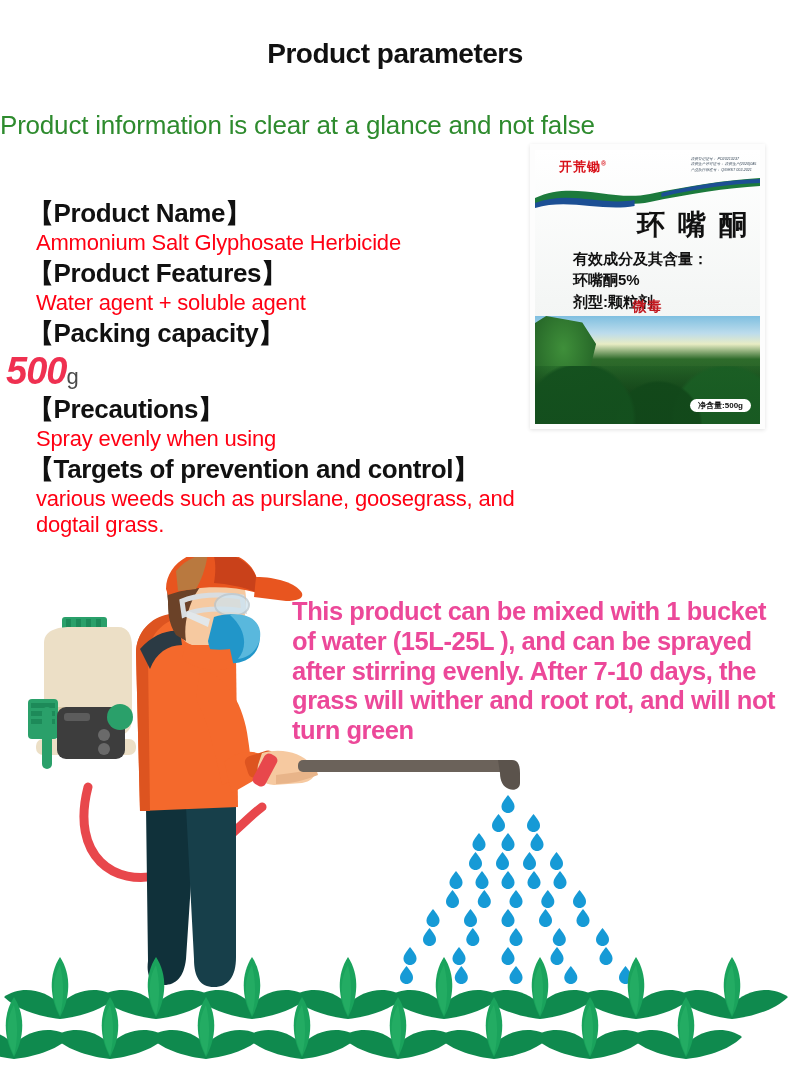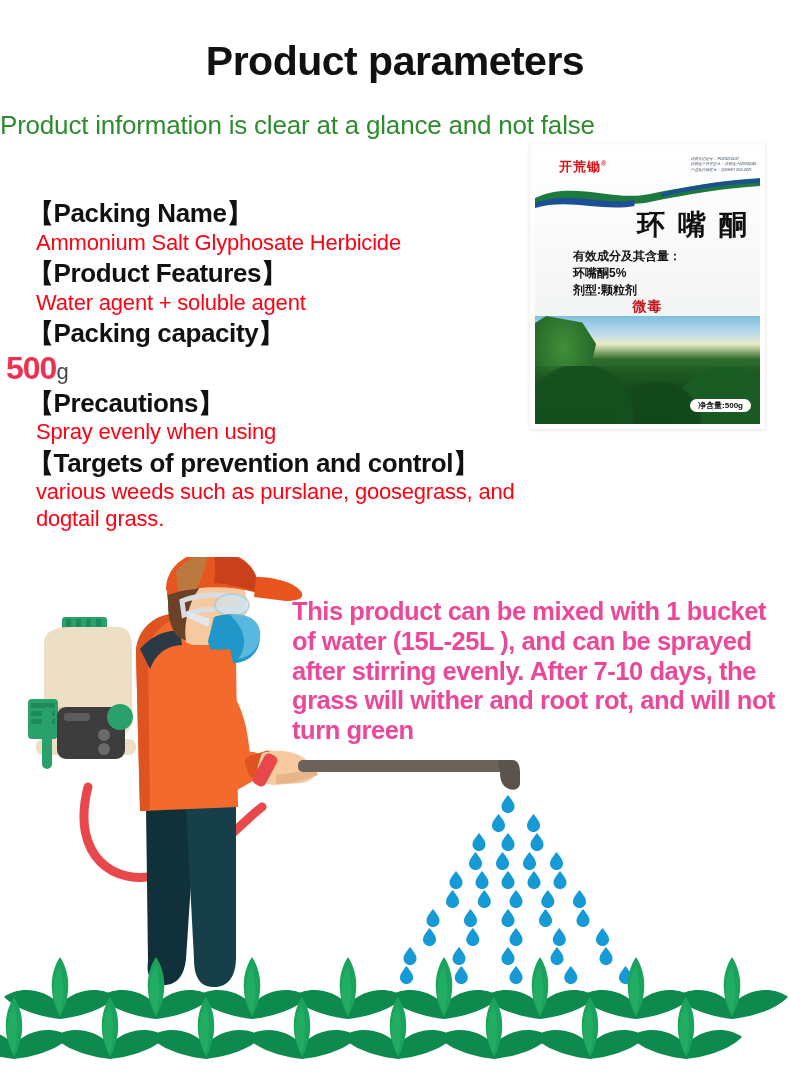--- a/index.html
+++ b/index.html
@@ -5,42 +5,42 @@
   * { margin:0; padding:0; box-sizing:border-box; }
   html,body { background:#fff; }
   body {
     width:790px; height:1077px; position:relative; overflow:hidden;
     font-family:"Liberation Sans", sans-serif; background:#fff;
   }
 
   
   #page-title {
     position:absolute; top:38px; left:0; width:790px; text-align:center;
-    font-size:41px; font-weight:bold; color:#111; letter-spacing:-0.5px;
+    font-size:28px; font-weight:bold; color:#111; letter-spacing:-0.5px;
   }
   #page-subtitle {
     position:absolute; top:110px; left:0; width:790px; 
     font-size:26px; color:#2e8b2e; letter-spacing:-0.2px;
   }
 
   
   #spec-list { position:absolute; top:198px; left:28px; width:530px; }
   .spec-head {
     font-size:26px; font-weight:bold; color:#111; line-height:1.22;
     letter-spacing:-0.4px; white-space:nowrap;
   }
   .spec-body {
     font-size:22px; color:#ff0013; line-height:1.2; padding-left:8px;
     letter-spacing:-0.2px; white-space:nowrap;
   }
   .spec-body.wrap { white-space:normal; }
   .spec-block { margin-bottom:2px; }
   #packing-value { margin:2px 0 0 -22px; line-height:1.05; }
   #packing-number {
-    font-size:32px; font-weight:bold; color:#ef3050;
+    font-size:38px; font-weight:bold; font-style:italic; color:#ef3050;
     letter-spacing:-1px;
   }
   #packing-unit { font-size:22px; color:#4a4a4a; }
 
   
   #highlight-note {
     position:absolute; top:597px; left:292px; width:492px;
     font-size:25.5px; font-weight:bold; color:#ec4899; line-height:1.17;
     letter-spacing:-0.45px;
   }
@@ -64,21 +64,21 @@
     font-size:4px; line-height:1.55; color:#3a4a5a; font-style:italic;
     transform:scale(.92); transform-origin:right top;
   }
   .pkg-swoosh { position:absolute; left:0; top:28px; width:100%; height:30px; }
   .pkg-name {
     position:absolute; left:0; top:56px; width:100%; text-align:right;
     font-size:28px; font-weight:bold; color:#111; letter-spacing:13px;
     text-indent:13px;
   }
   .pkg-info {
-    position:absolute; left:38px; top:98px; font-size:12px; color:#111;
+    position:absolute; left:38px; top:98px; font-size:15px; color:#111;
     line-height:1.42; font-weight:bold;
   }
   .pkg-toxic {
     position:absolute; left:0; top:148px; width:100%; text-align:center;
     font-size:14px; font-weight:bold; color:#c2181f; letter-spacing:1px;
   }
   .pkg-photo {
     position:absolute; left:0; bottom:0; width:100%; height:108px;
     overflow:hidden;
     background:
@@ -111,21 +111,21 @@
 </style>
 </head>
 <body>
 
 <div id="page-title">Product parameters</div>
 <div id="page-subtitle">Product information is clear at a glance and not false</div>
 
 <div id="spec-list">
 
   <div class="spec-block">
-    <div class="spec-head">【Packing Name】</div>
+    <div class="spec-head">【Product Name】</div>
     <div class="spec-body">Ammonium Salt Glyphosate Herbicide</div>
   </div>
 
   <div class="spec-block">
     <div class="spec-head">【Product Features】</div>
     <div class="spec-body">Water agent + soluble agent</div>
   </div>
 
   <div class="spec-block">
     <div class="spec-head">【Packing capacity】</div>

